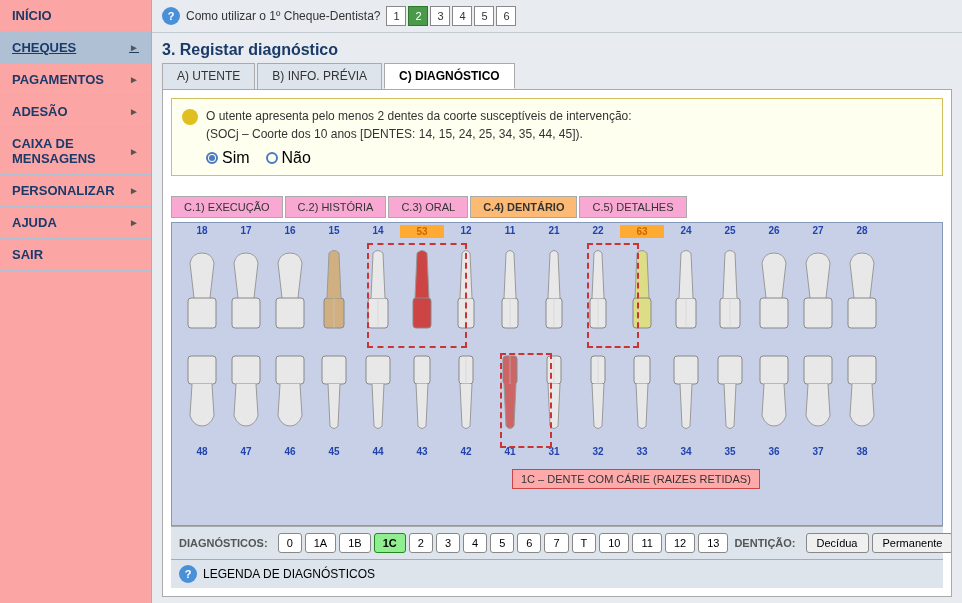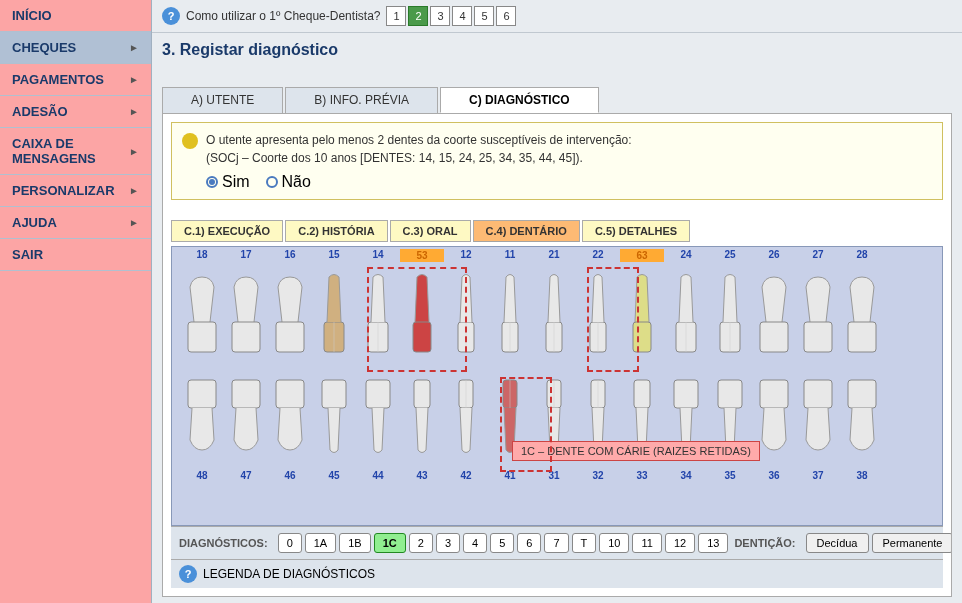--- a/index.html
+++ b/index.html
@@ -18,21 +18,21 @@
       display: flex;
       align-items: center;
       justify-content: space-between;
       padding: 8px 12px;
       cursor: pointer;
       border-bottom: 1px solid #b0c0d0;
       color: #1a3a6a;
       font-weight: bold;
       font-size: 13px;
     }
-    .sidebar-item.active { background: #b0c0d4; }
+    .sidebar-item.active { background: #b0c0d4; text-decoration: underline; }
     .sidebar-arrow { font-size: 10px; color: #555; }
 
     
     #main {
       flex: 1;
       display: flex;
       flex-direction: column;
       background: #e8ecf0;
       overflow: hidden;
     }
@@ -75,28 +75,27 @@
       color: #1a3a6a;
     }
 
     
     #main-tabs {
       display: flex;
       padding: 0 10px;
       gap: 2px;
     }
     .main-tab {
-      padding: 5px 28px;
+      padding: 5px 14px;
       border: 1px solid #aaa;
       background: #dde4ec;
       cursor: pointer;
       font-size: 12px;
       color: #333;
       border-bottom: none;
-      margin-top: 24px;
     }
     .main-tab.active-tab {
       background: #fff;
       border-bottom: 1px solid #fff;
       font-weight: bold;
       color: #000;
     }
 
     
     #content-area {
@@ -145,25 +144,24 @@
 
     
     #sub-tabs {
       display: flex;
       gap: 2px;
       margin-bottom: 4px;
     }
     .sub-tab {
       padding: 4px 12px;
       border: 1px solid #aaa;
-      background: #fef9c3;
+      background: #f9a8d4;
       cursor: pointer;
       font-size: 11px;
       color: #333;
-      font-weight: bold;
     }
     .sub-tab.active-tab {
       background: #fdba74;
       border-bottom: 1px solid #a3a3a3;
       font-weight: bold;
     }
 
     
     #dental-area {
       flex: 1;
@@ -593,21 +591,21 @@
           <div class="tooth-num">31</div>
           <div class="tooth-num">32</div>
           <div class="tooth-num">33</div>
           <div class="tooth-num">34</div>
           <div class="tooth-num">35</div>
           <div class="tooth-num">36</div>
           <div class="tooth-num">37</div>
           <div class="tooth-num">38</div>
         </div>
 
-      <div id="tooth-tooltip" style="bottom: 64px; left: 340px;">1C – DENTE COM CÁRIE (RAIZES RETIDAS)</div>
+      <div id="tooth-tooltip" style="bottom: 36px; left: 340px;">1C – DENTE COM CÁRIE (RAIZES RETIDAS)</div>
     <div class="dashed-box" style="top: 20px; left: 195px; width: 100px; height: 105px;"></div>
         <div class="dashed-box" style="top: 20px; left: 415px; width: 52px; height: 105px;"></div>
         <div class="dashed-box" style="top: 130px; left: 328px; width: 52px; height: 95px;"></div>
       </div>
 
     <div id="diagnostics-bar">
       <span class="diag-label">DIAGNÓSTICOS:</span>
       <div id="diag-buttons" style="display:flex;gap:3px;">
           <button class="diag-btn">0</button>
           <button class="diag-btn">1A</button>

